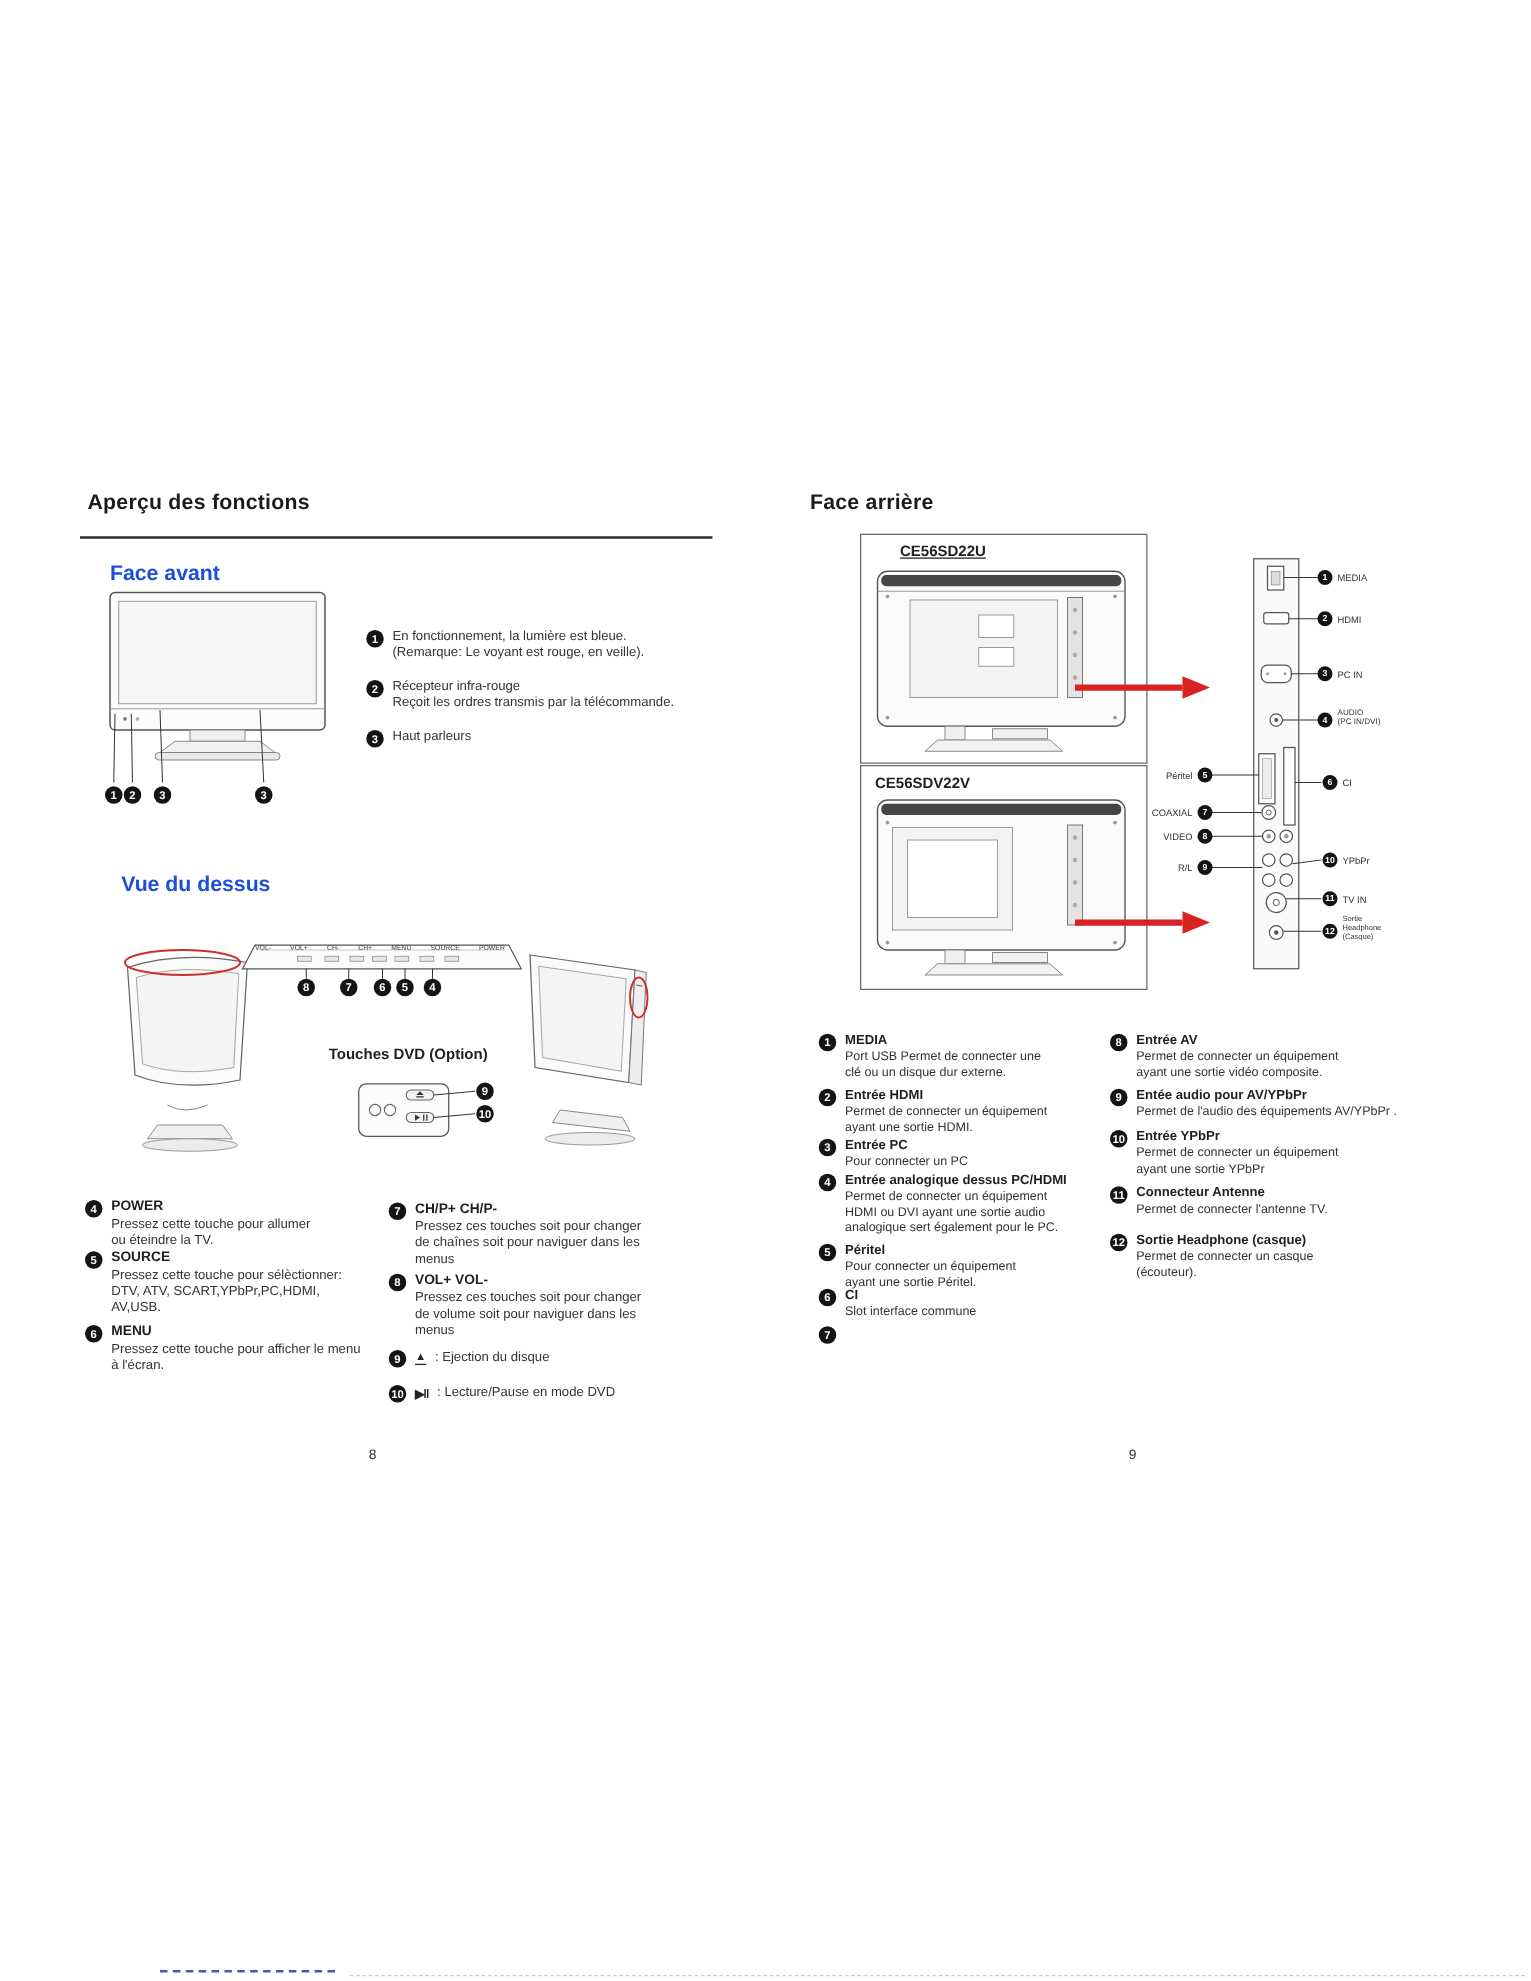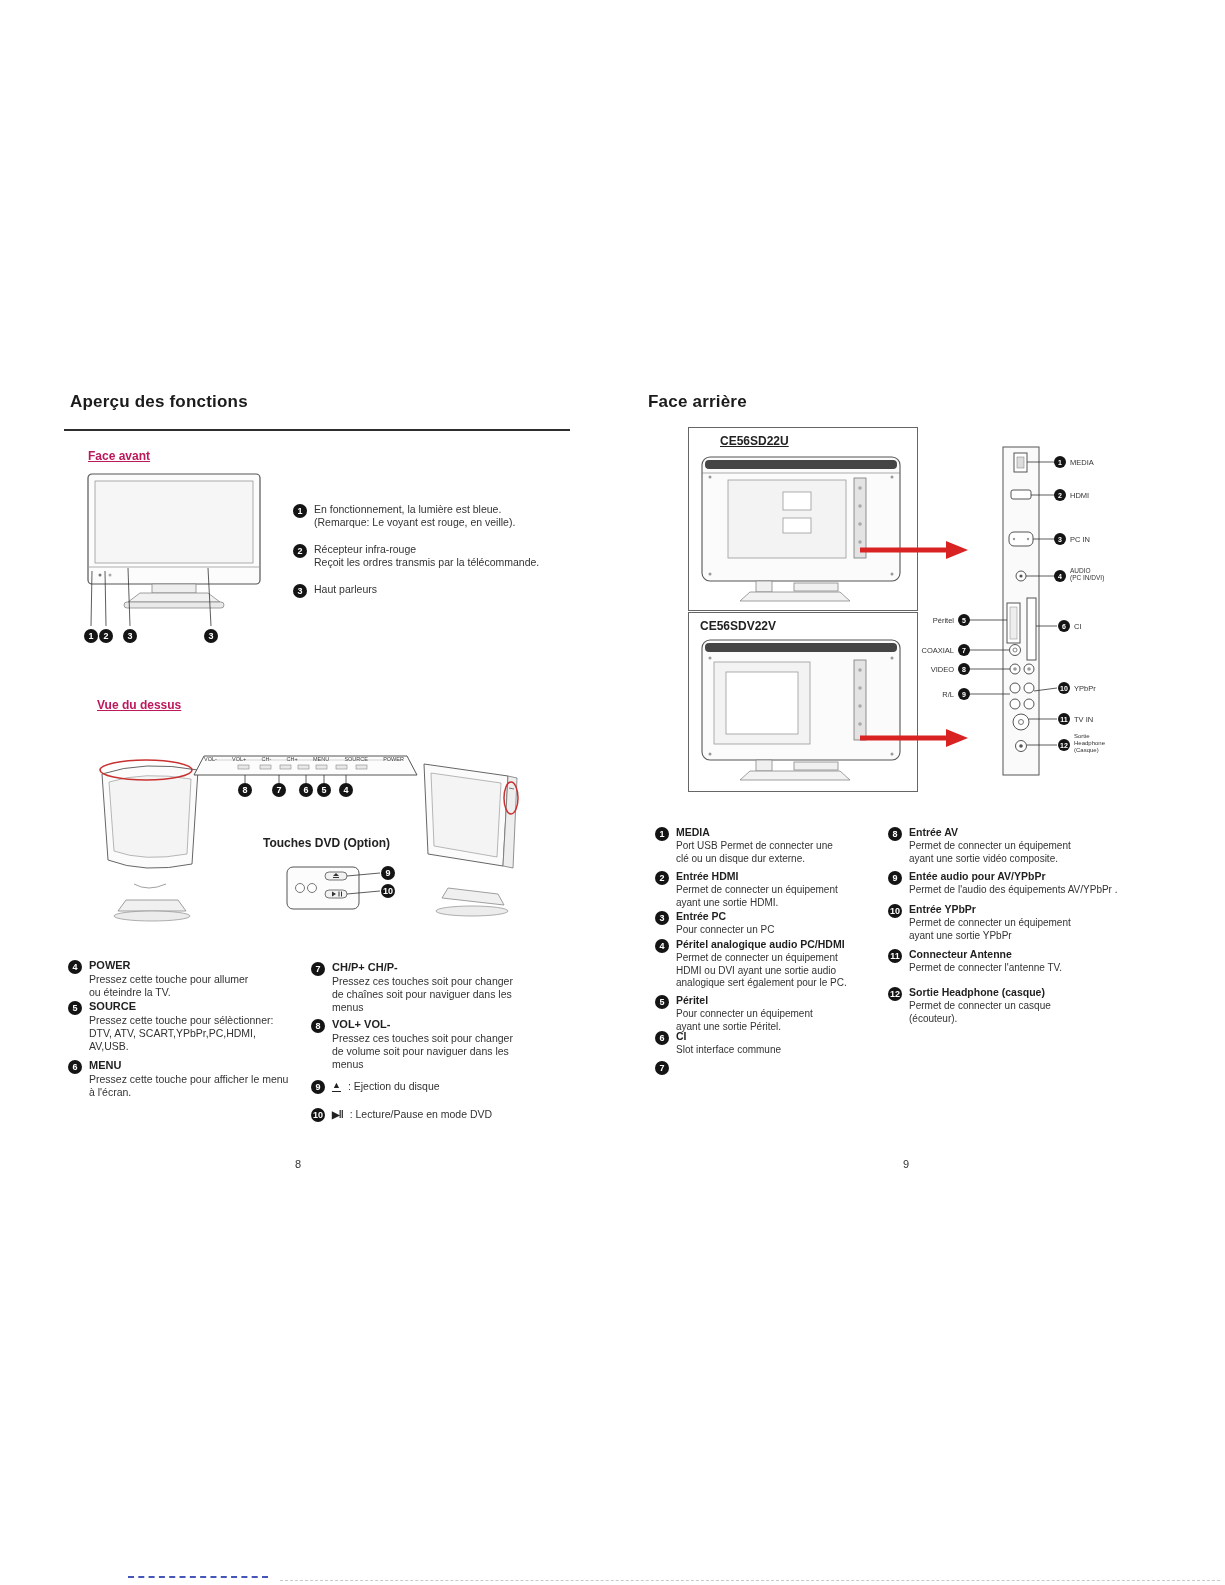--- a/index.html
+++ b/index.html
@@ -4,21 +4,21 @@
 <style>
   * { margin:0; padding:0; box-sizing:border-box; }
   html,body { background:#ffffff; }
   body {
     width:1225px; height:1585px; position:relative;
     font-family:"Liberation Sans", sans-serif; color:#2a2a2a;
   }
   .sheet { position:absolute; left:0; top:0; width:1225px; height:1585px; background:#fff; overflow:hidden; }
   .abs { position:absolute; }
   .h1 { font-size:17px; font-weight:bold; color:#1b1b1b; letter-spacing:0.2px; }
-  .h2 { font-size:12px; font-weight:bold; color:#be185d;text-decoration:underline; }
+  .h2 { font-size:17px; font-weight:bold; color:#1d4ed8; }
   .h3 { font-size:12px; font-weight:bold; color:#222; }
   .rule { height:2px; background:#2e2e2e; }
   .body { font-size:10.5px; line-height:1.25; white-space:pre-line; color:#333; }
   .body.sm { font-size:10px; }
   .ftitle { font-size:11px; font-weight:bold; color:#1f1f1f; }
   .dtitle { font-size:10.5px; font-weight:bold; color:#1f1f1f; }
   .num {
     position:absolute; width:14px; height:14px; border-radius:50%;
     background:#141414; color:#fff; font-size:9px; font-weight:bold;
     display:flex; align-items:center; justify-content:center;
@@ -366,21 +366,21 @@
   <div class="abs flexrow" style="left:655px; top:910px; width:225px;">
     <span class="numi">3</span>
     <div class="col">
       <span class="dtitle">Entrée PC</span>
       <span class="body sm">Pour connecter un PC</span>
     </div>
   </div>
   <div class="abs flexrow" style="left:655px; top:938px; width:230px;">
     <span class="numi">4</span>
     <div class="col">
-      <span class="dtitle">Péritel analogique audio PC/HDMI</span>
+      <span class="dtitle">Entrée analogique dessus PC/HDMI</span>
       <span class="body sm">Permet de connecter un équipement
 HDMI ou DVI ayant une sortie audio
 analogique sert également pour le PC.</span>
     </div>
   </div>
   <div class="abs flexrow" style="left:655px; top:994px; width:225px;">
     <span class="numi">5</span>
     <div class="col">
       <span class="dtitle">Péritel</span>
       <span class="body sm">Pour connecter un équipement

